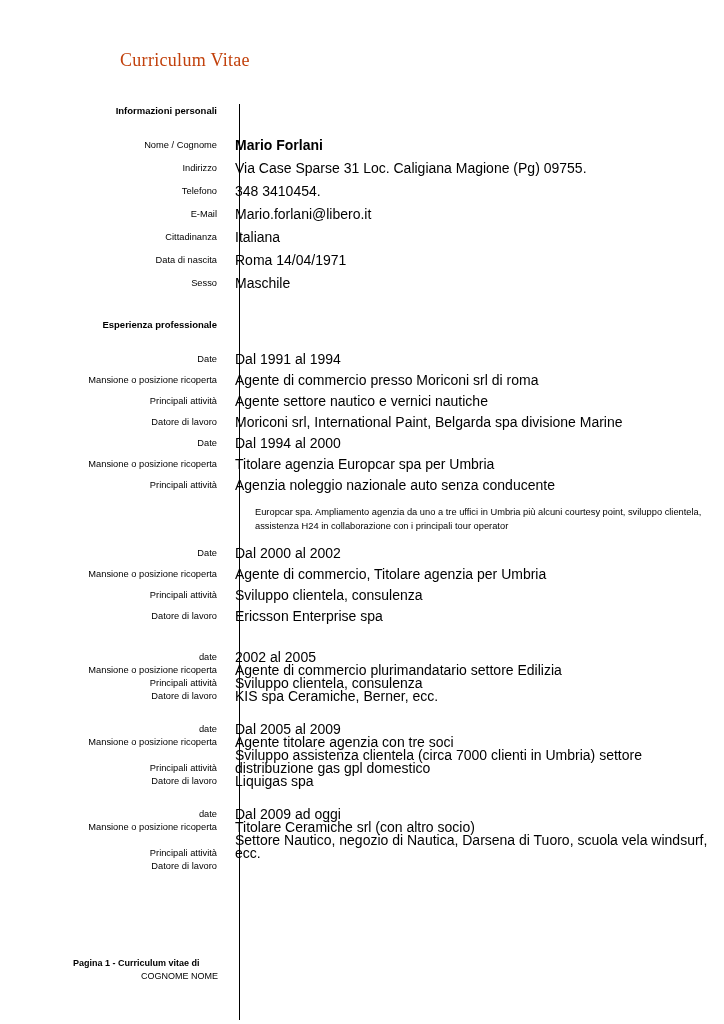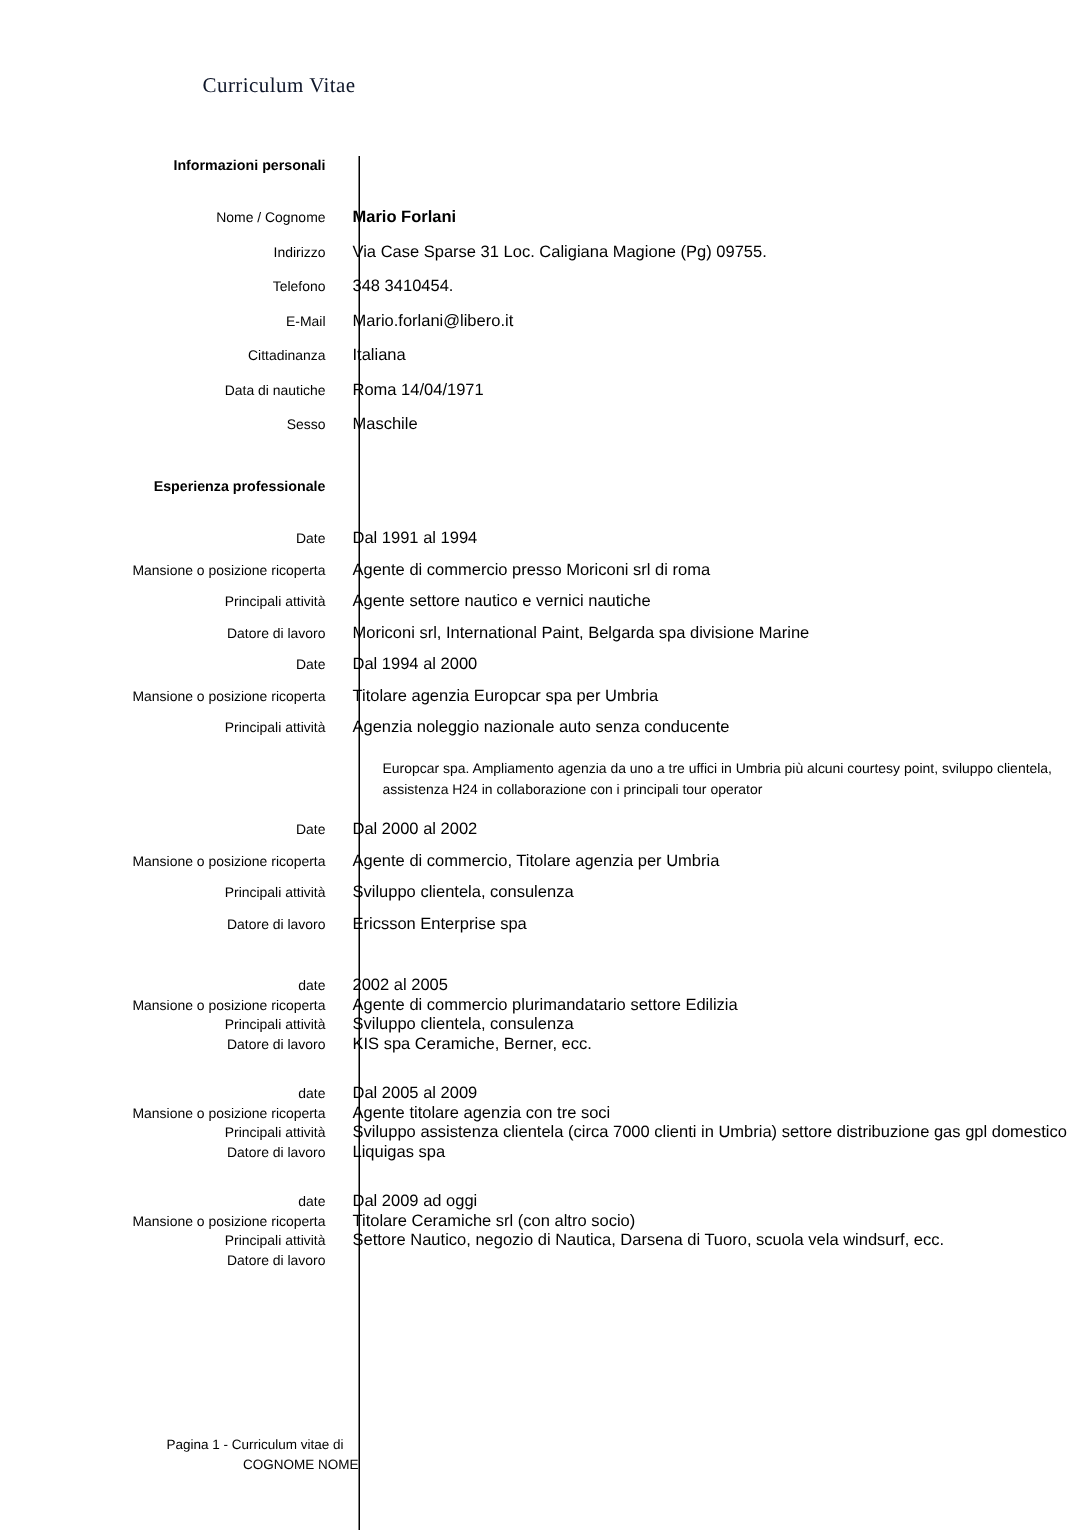--- a/index.html
+++ b/index.html
@@ -16,26 +16,26 @@
     overflow: hidden;
   }
   .page {
     position: relative;
     width: 724px;
     height: 1024px;
     box-sizing: border-box;
   }
   .doc-title {
     position: absolute;
-    left: 135px;
+    left: 120px;
     top: 50px;
     font-family: "Liberation Serif", serif;
-    font-size: 14px;
+    font-size: 18px;
     letter-spacing: 0.3px;
-    color: #0f172a;
+    color: #c2410c;
   }
   
   .divider {
     position: absolute;
     left: 239px;
     top: 104px;
     width: 1px;
     height: 916px;
     background: #000000;
   }
@@ -55,21 +55,21 @@
     min-width: 228px;
     text-align: right;
     padding-right: 11px;
     box-sizing: border-box;
     font-size: 9.3px;
     line-height: 13px;
     color: #000;
   }
   .value {
     padding-left: 7px;
-    font-size: 11px;
+    font-size: 14px;
     line-height: 13px;
     color: #000;
     flex: 1;
   }
   .section-head .label {
     font-weight: bold;
     font-size: 9.5px;
   }
   .bold {
     font-weight: bold;
@@ -92,22 +92,22 @@
     width: 724px;
   }
   .footer .ftext {
     width: 239px;
     text-align: right;
     padding-right: 14px;
     box-sizing: border-box;
     font-size: 9px;
     line-height: 13px;
   }
-  .footer .l1 { text-align: center; padding-left: 101px; padding-right: 0; }
-  .footer .l2 { text-align: right; padding-left: 141px; padding-right: 0; }
+  .footer .l1 { text-align: left; padding-left: 73px; padding-right: 0; font-weight: bold; }
+  .footer .l2 { text-align: left; padding-left: 141px; padding-right: 0; }
 </style>
 </head>
 <body>
 
 <div class="page">
 
   <div class="doc-title">Curriculum Vitae</div>
 
   <div class="divider"></div>
 
@@ -138,21 +138,21 @@
       <div class="label">E-Mail</div>
       <div class="value">Mario.forlani@libero.it</div>
     </div>
     <div class="sp-10"></div>
     <div class="row">
       <div class="label">Cittadinanza</div>
       <div class="value"> Italiana</div>
     </div>
     <div class="sp-10"></div>
     <div class="row">
-      <div class="label">Data di nautiche</div>
+      <div class="label">Data di nascita</div>
       <div class="value">Roma 14/04/1971</div>
     </div>
     <div class="sp-10"></div>
     <div class="row">
       <div class="label">Sesso</div>
       <div class="value">Maschile</div>
     </div>
 
     <div class="sp-28"></div>
 

